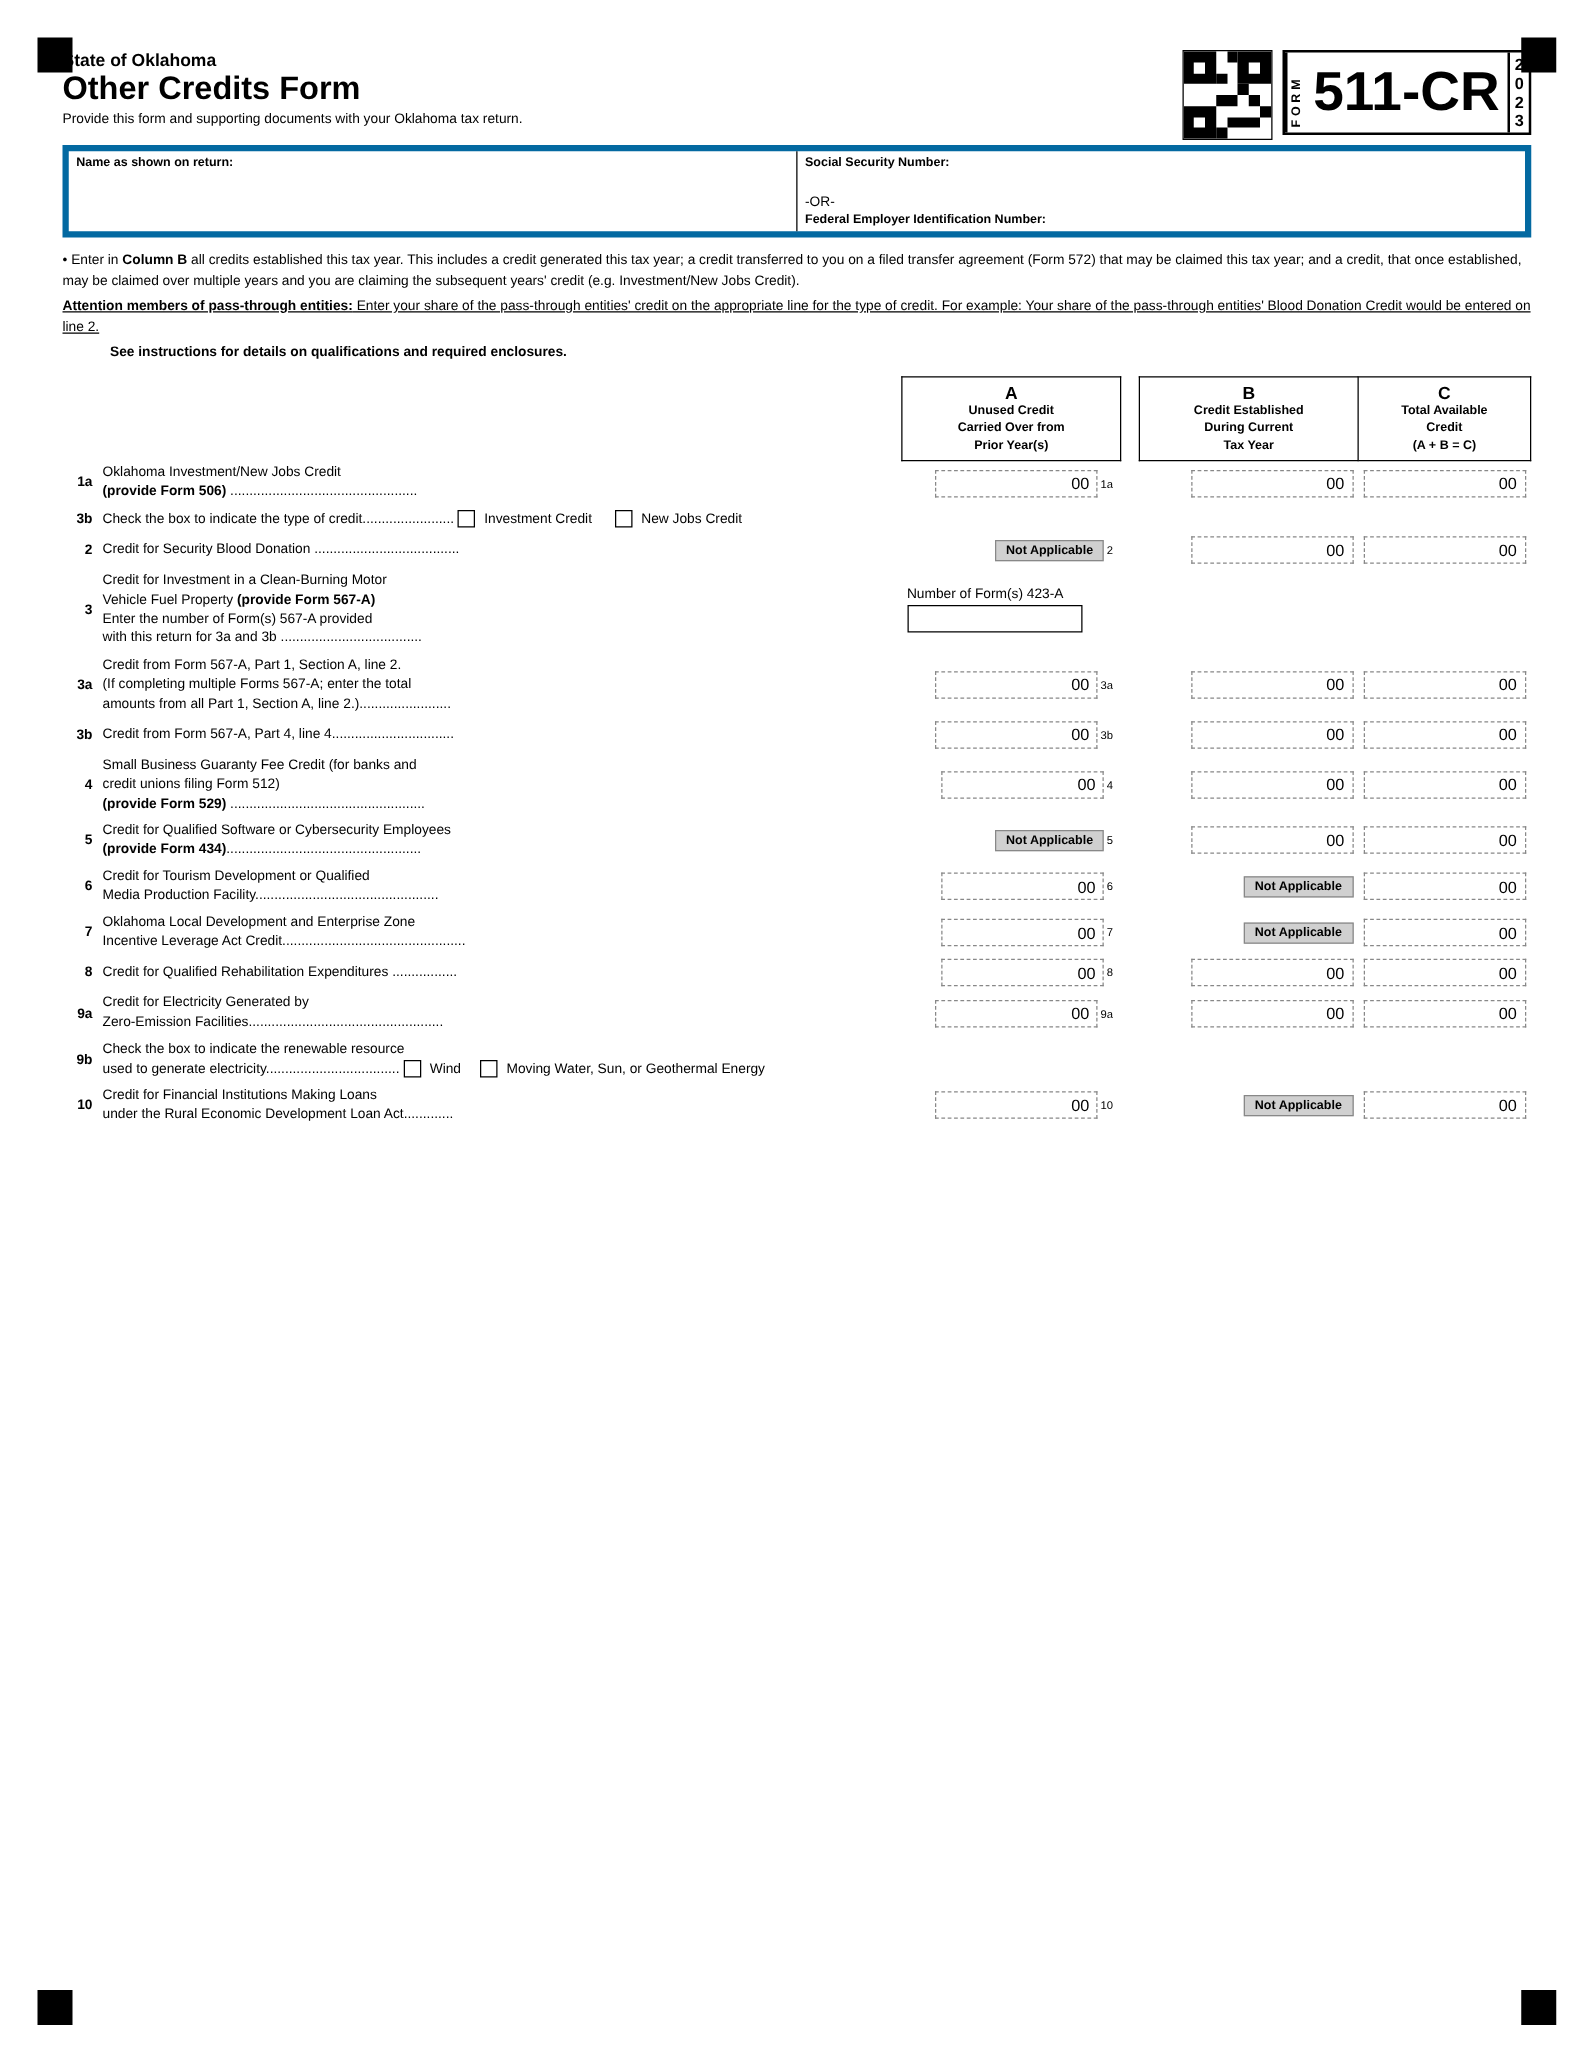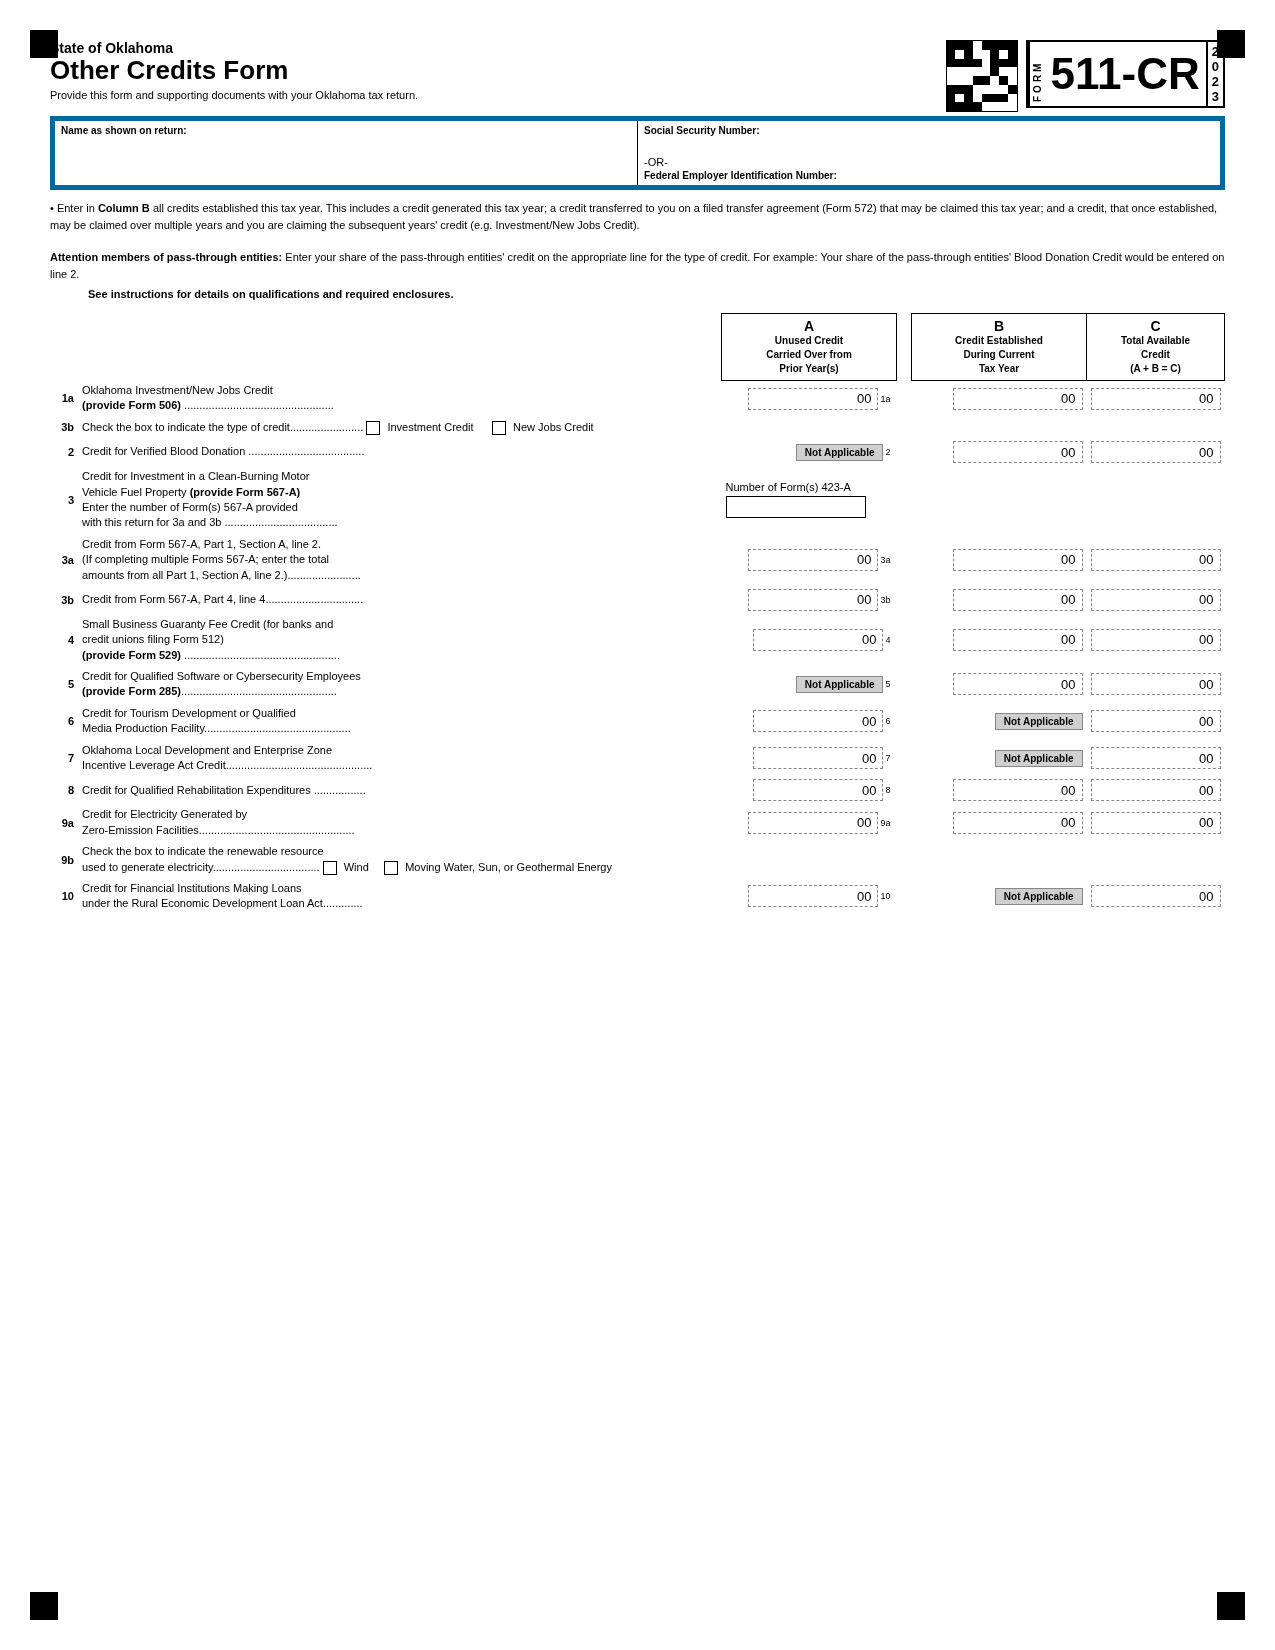--- a/index.html
+++ b/index.html
@@ -263,21 +263,21 @@
   <div class="ssn-block">
     <div class="label-sm">Social Security Number:</div>
     <div style="height:18px;"></div>
     <div class="or-line">-OR-</div>
     <div class="label-sm">Federal Employer Identification Number:</div>
   </div>
 </div>
 
 <div class="instructions">
   <p style="margin-top:4px;">• Enter in <b>Column B</b> all credits established this tax year. This includes a credit generated this tax year; a credit transferred to you on a filed transfer agreement (Form 572) that may be claimed this tax year; and a credit, that once established, may be claimed over multiple years and you are claiming the subsequent years' credit (e.g. Investment/New Jobs Credit).</p>
-  <p style="margin-top:16px;"><b>Attention members of pass-through entities:</b> Enter your share of the pass-through entities' credit on the appropriate line for the type of credit. For example: Your share of the pass-through entities' Blood Donation Credit would be entered on line 2.</p>
+  <p style="margin-top:4px;text-decoration:underline;"><b>Attention members of pass-through entities:</b> Enter your share of the pass-through entities' credit on the appropriate line for the type of credit. For example: Your share of the pass-through entities' Blood Donation Credit would be entered on line 2.</p>
   <p style="margin-top:4px;margin-left:38px;"><b>See instructions for details on qualifications and required enclosures.</b></p>
 </div>
 
 <table class="main-table">
   <colgroup>
     <col style="width:28px">
     <col style="width:auto">
     <col style="width:175px">
     <col style="width:15px">
     <col style="width:175px">
@@ -328,21 +328,21 @@
         <span class="check-box"></span>
         <span>Investment Credit</span>
         &nbsp;&nbsp;&nbsp;&nbsp;
         <span class="check-box"></span>
         <span>New Jobs Credit</span>
       </td>
     </tr>
 
     <tr class="data-row">
       <td class="row-num">2</td>
-      <td class="desc-cell">Credit for Verified Blood Donation ......................................</td>
+      <td class="desc-cell">Credit for Security Blood Donation ......................................</td>
       <td class="col-a-cell">
         <div class="input-wrapper">
           <div class="not-applicable-btn">Not Applicable</div>
           <span class="row-id-label">2</span>
         </div>
       </td>
       <td></td>
       <td class="col-b-cell">
         <div class="input-box">00</div>
       </td>
@@ -409,21 +409,21 @@
       <td class="col-b-cell">
         <div class="input-box">00</div>
       </td>
       <td class="col-c-cell">
         <div class="input-box">00</div>
       </td>
     </tr>
 
     <tr class="data-row">
       <td class="row-num">5</td>
-      <td class="desc-cell">Credit for Qualified Software or Cybersecurity Employees<br><b>(provide Form 285)</b>...................................................</td>
+      <td class="desc-cell">Credit for Qualified Software or Cybersecurity Employees<br><b>(provide Form 434)</b>...................................................</td>
       <td class="col-a-cell">
         <div class="input-wrapper">
           <div class="not-applicable-btn">Not Applicable</div>
           <span class="row-id-label">5</span>
         </div>
       </td>
       <td></td>
       <td class="col-b-cell">
         <div class="input-box">00</div>
       </td>

